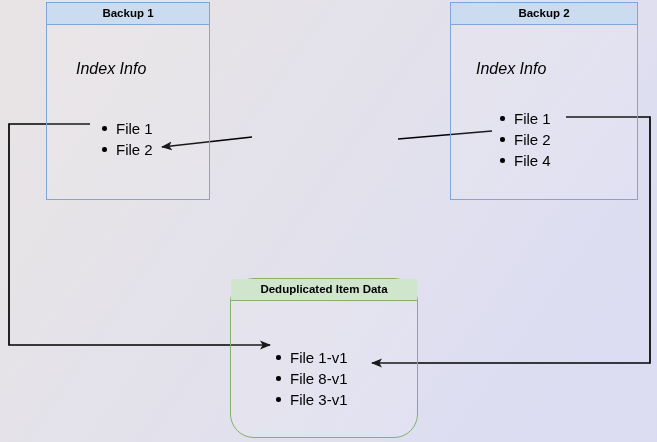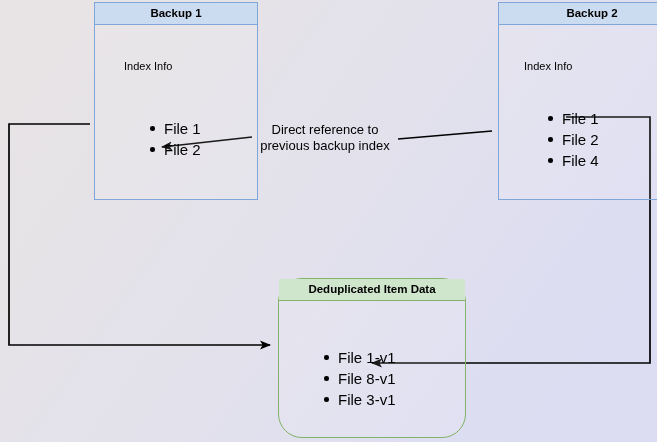--- a/index.html
+++ b/index.html
@@ -26,43 +26,43 @@
     width: 657px;
     height: 442px;
     pointer-events: none;
   }
   .node {
     position: absolute;
     box-sizing: border-box;
     border-width: 1px;
     border-style: solid;
     background: rgba(255,255,255,0.10);
-    margin-left: 48px;
   }
   .node-header {
     box-sizing: border-box;
     width: 100%;
     height: 22px;
     line-height: 21px;
     text-align: center;
     font-size: 11.5px;
     font-weight: bold;
     color: #000;
     border-bottom-width: 1px;
     border-bottom-style: solid;
   }
   .node-body {
     position: relative;
     height: calc(100% - 22px);
   }
   .node-title {
     position: absolute;
-    font-size: 11px;
+    font-size: 16px;
     color: #000;
     white-space: nowrap;
+    font-style: italic;
   }
   .bullet-list {
     position: absolute;
     margin: 0;
     padding: 0;
     list-style: none;
   }
   .bullet-list li {
     position: relative;
     font-size: 15px;
@@ -147,18 +147,14 @@
     <div class="node-header" style="background:#cfe6cc; border-bottom-color:#82b366;">Deduplicated Item Data</div>
     <div class="node-body">
       <ul class="bullet-list">
         <li>File 1-v1</li>
         <li>File 8-v1</li>
         <li>File 3-v1</li>
       </ul>
     </div>
   </div>
 
-  <div class="edge-label" id="label-direct-reference">
-    <div>Direct reference to</div>
-    <div>previous backup index</div>
-  </div>
 
 </div>
 
 </body></html>

